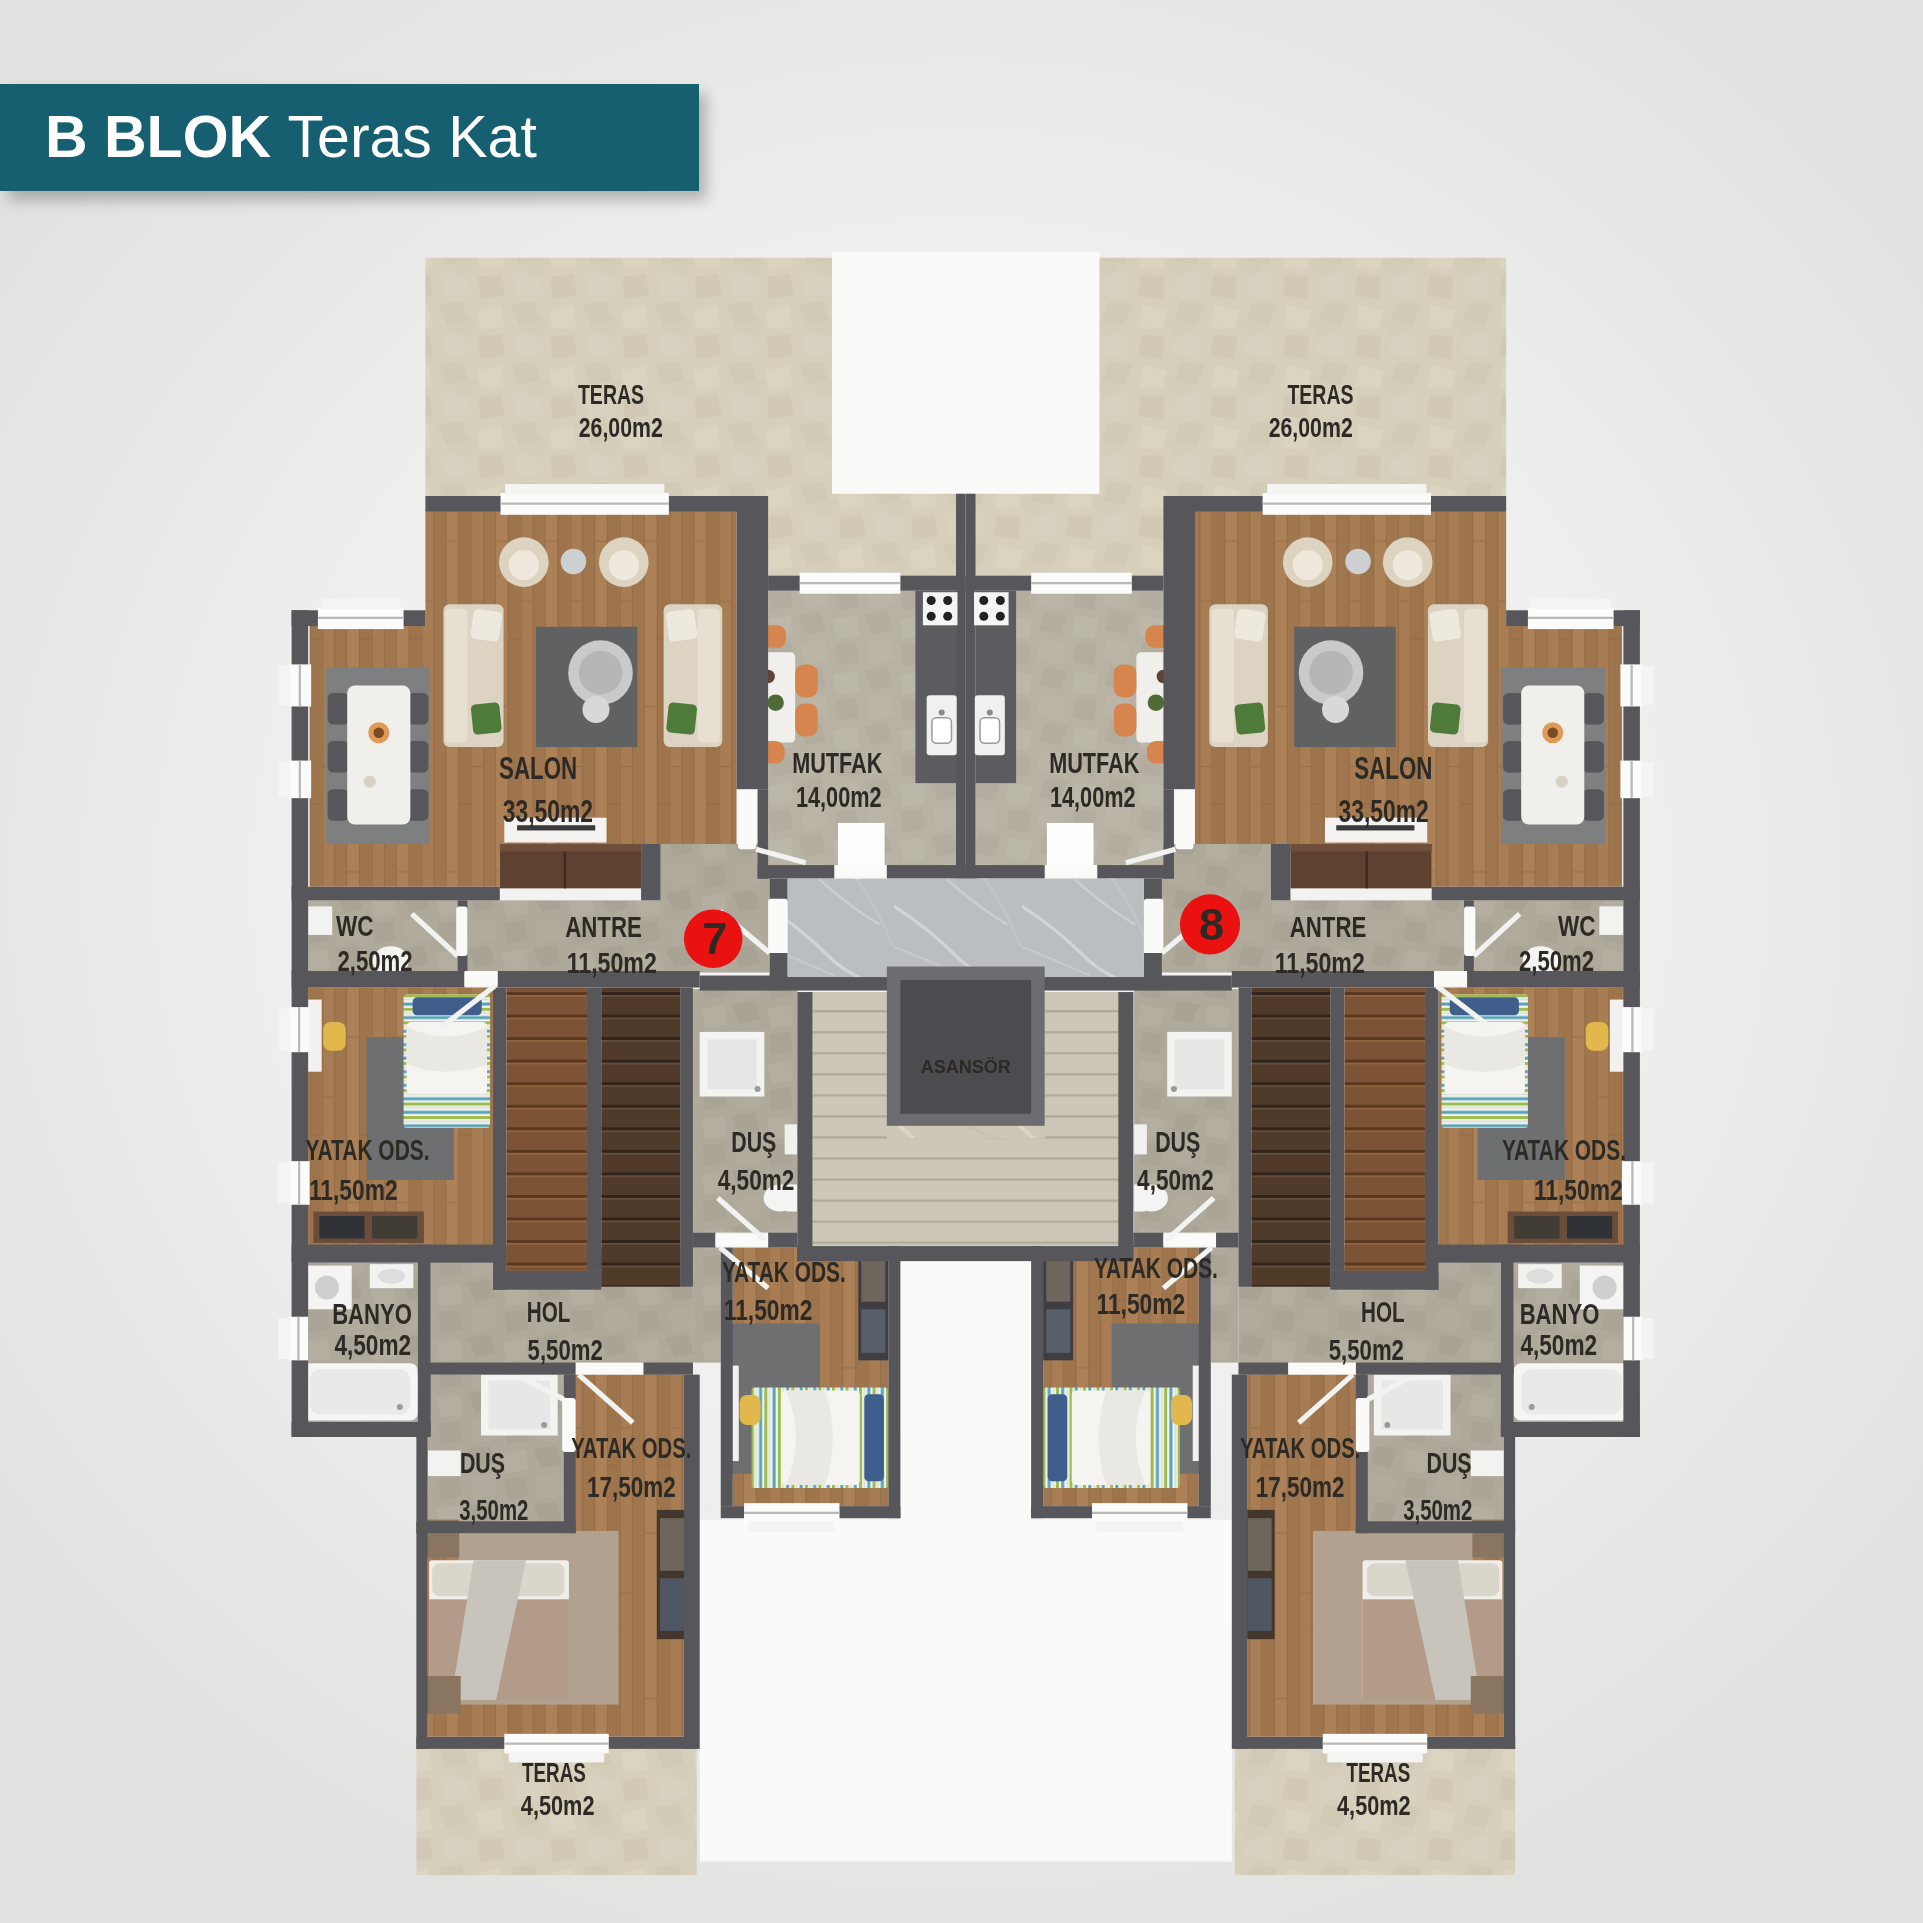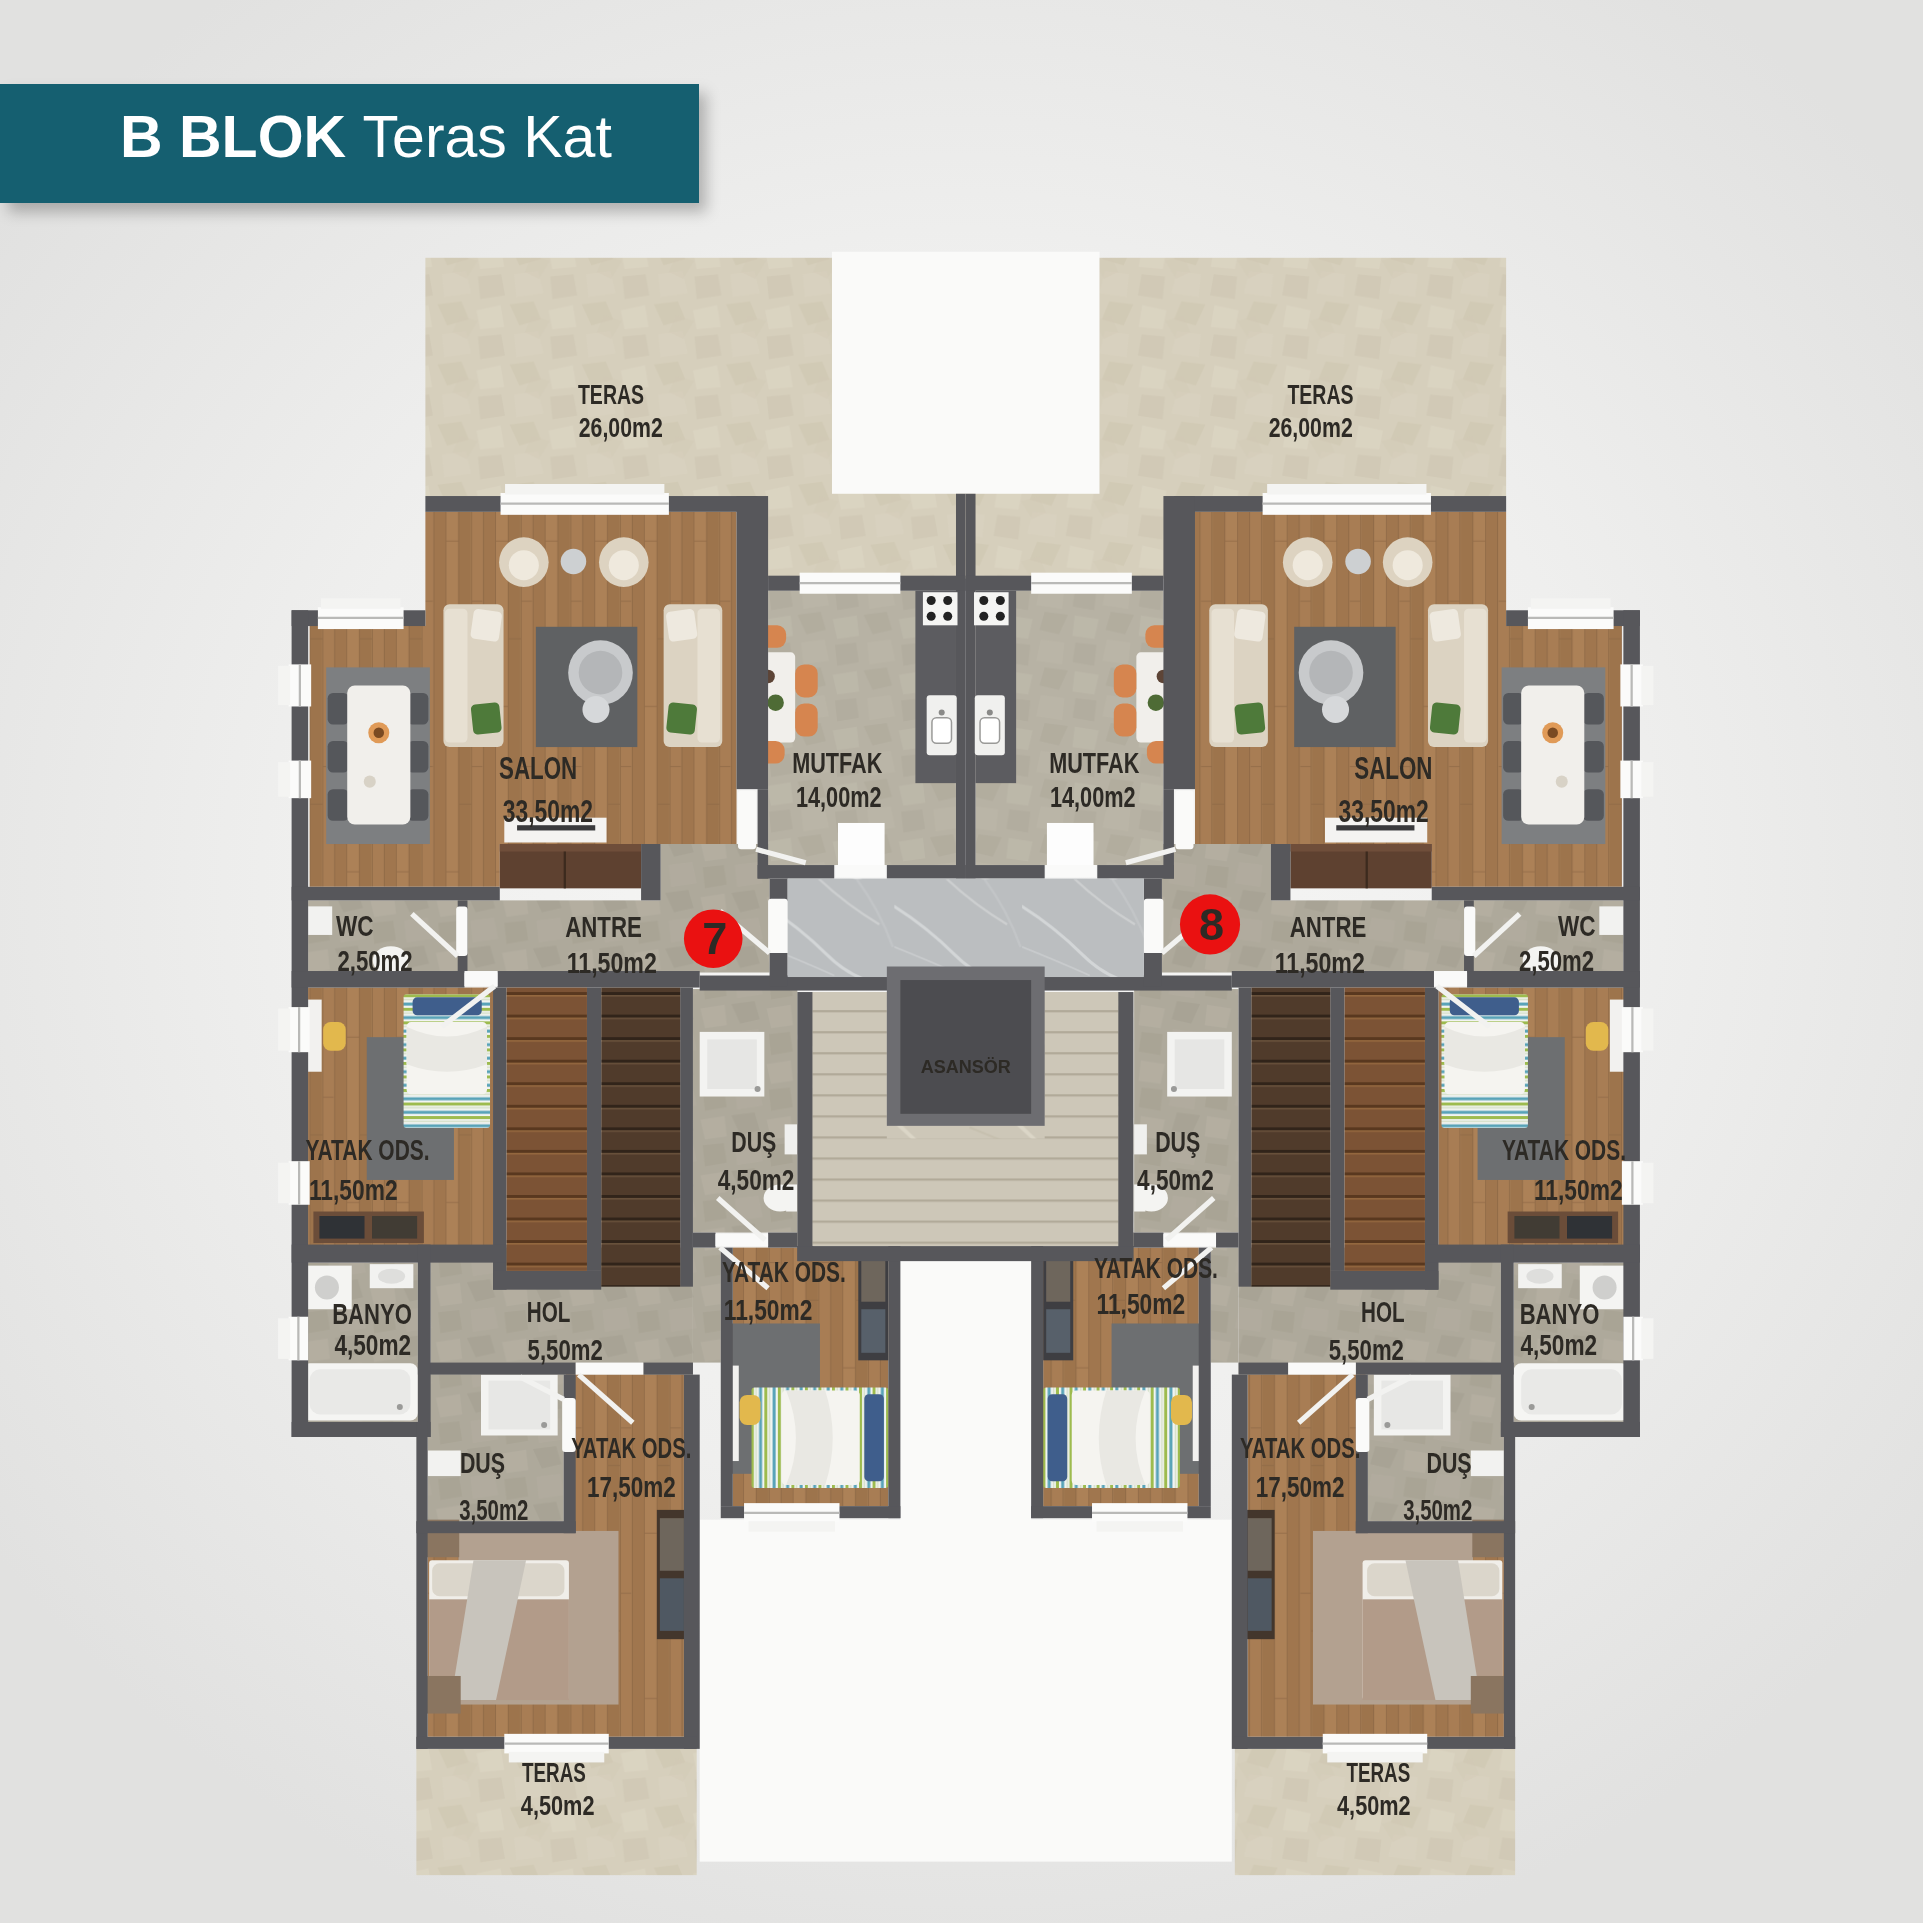--- a/index.html
+++ b/index.html
@@ -1,18 +1,18 @@
 <!DOCTYPE html>
 <html style="font-size:12px"><head><meta charset="utf-8">
 <style>
 html,body{margin:0;padding:0;width:1924px;height:1924px;overflow:hidden;
 background:radial-gradient(ellipse 1202px 1127px at 50% 46%, #f7f7f6 0%, #efefee 55%, #e1e1e0 100%);}
-#banner{position:absolute;left:0;top:84px;width:699px;height:119px;background:#155f70;
+#banner{position:absolute;left:0;top:84px;width:699px;height:107px;background:#155f70;
 box-shadow:7.5px 9px 13.5px rgba(0,0,0,0.25);
-font-family:"Liberation Sans",sans-serif;color:#ffffff;font-size:59px;line-height:107px;padding-left:120px;box-sizing:border-box;white-space:nowrap;}
+font-family:"Liberation Sans",sans-serif;color:#ffffff;font-size:59px;line-height:107px;padding-left:45px;box-sizing:border-box;white-space:nowrap;}
 svg{position:absolute;left:0;top:0;}
 text{font-family:"Liberation Sans",sans-serif;fill:#2d2a25;font-weight:bold;}
 </style></head>
 <body>
 
 <div id="banner"><b>B BLOK</b>&nbsp;<span style="font-weight:normal">Teras Kat</span></div>
 <svg width="1924" height="1924" viewBox="0 0 2560 2560">
 <defs>
 <pattern id="wood" width="66" height="220" patternUnits="userSpaceOnUse">
  <rect width="66" height="220" fill="#a47a52"></rect>

